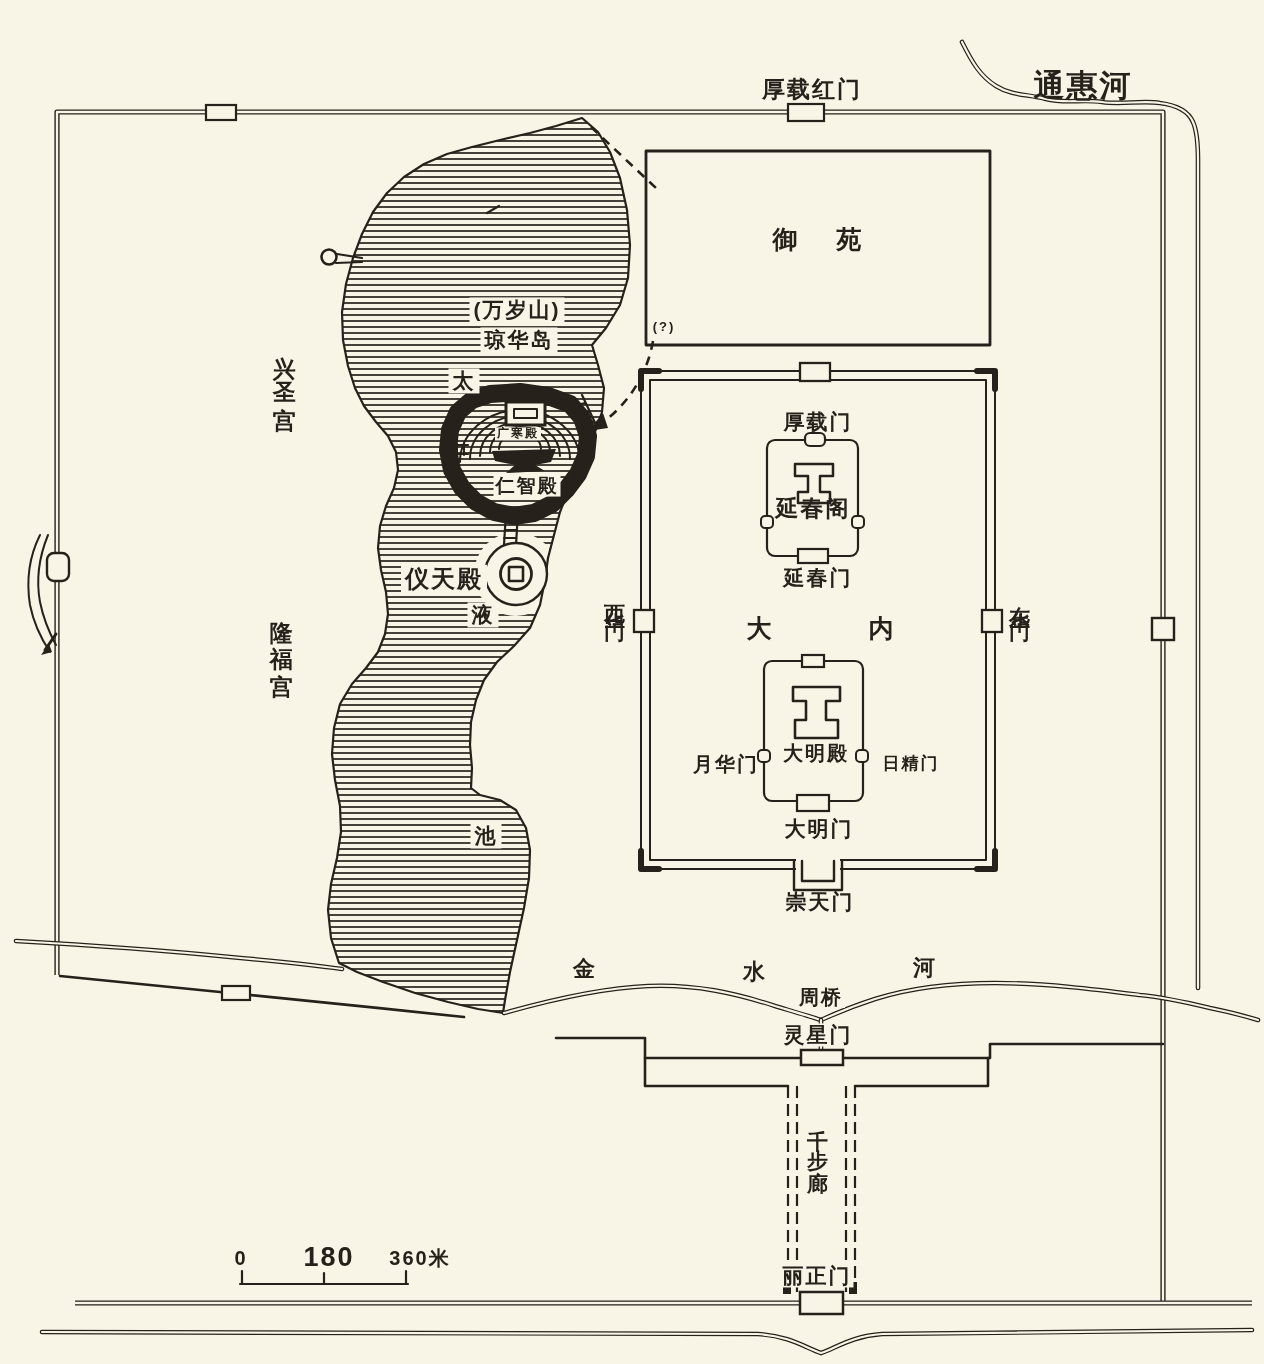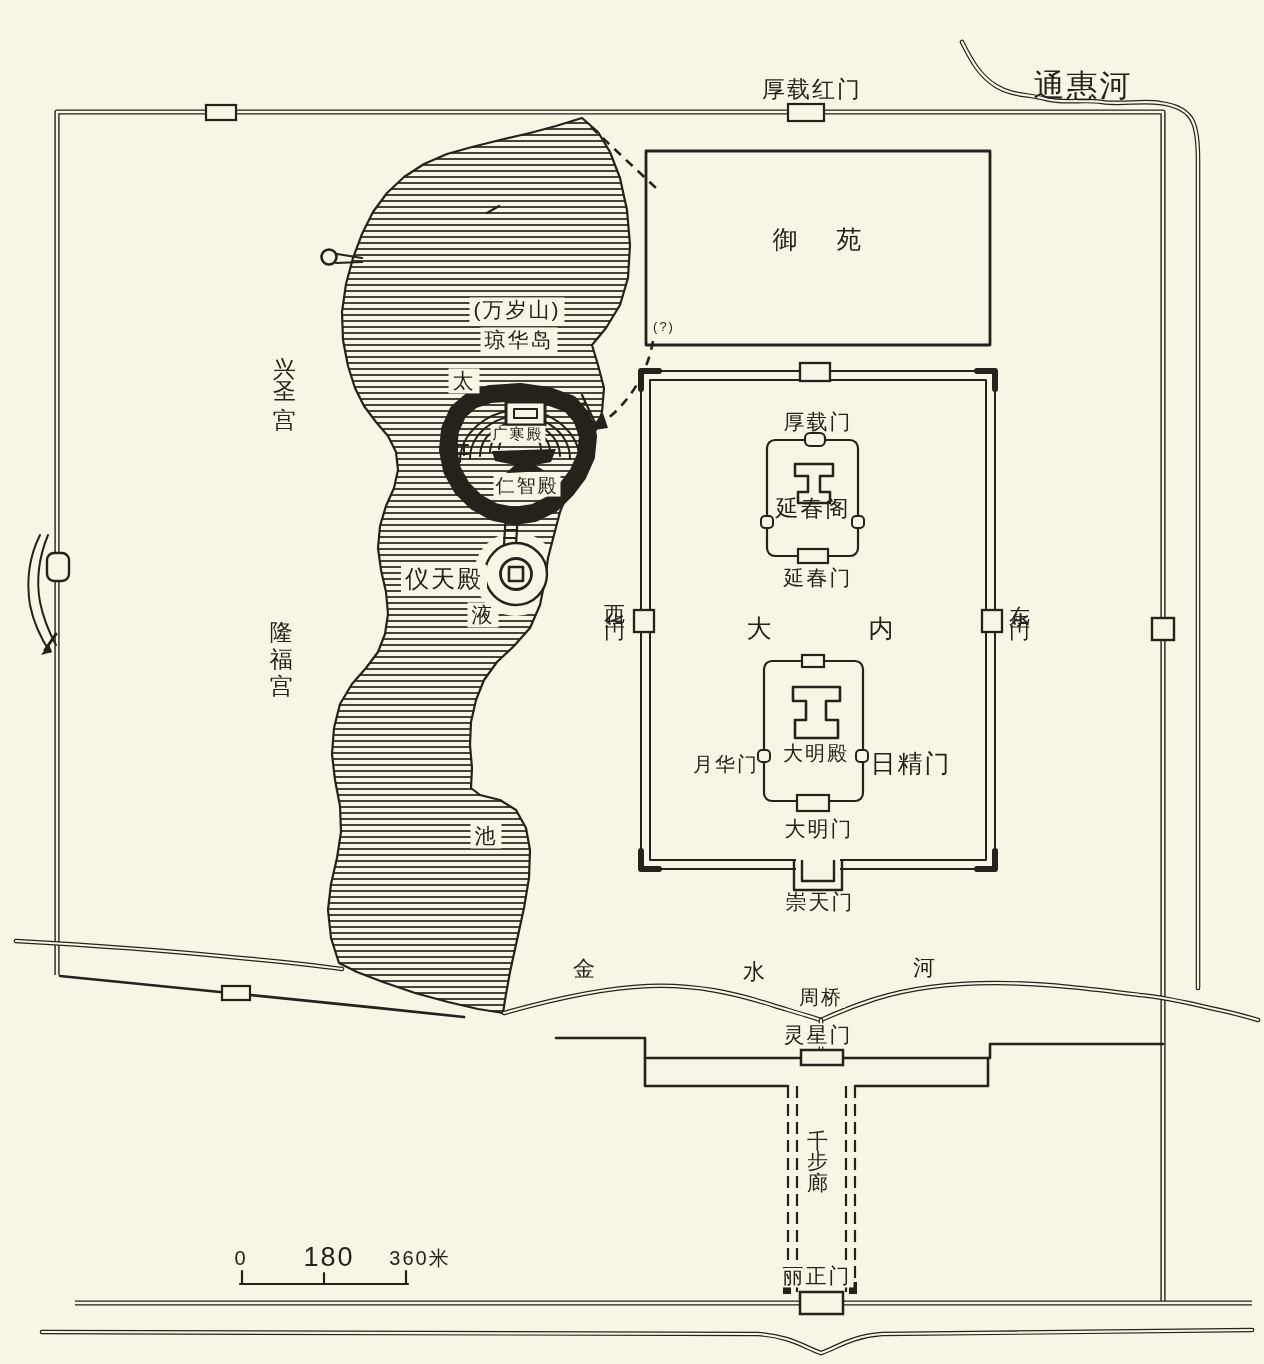--- a/index.html
+++ b/index.html
@@ -3,21 +3,21 @@
 <meta charset="utf-8">
 <style>
   :root { --bg:#f8f4e6; --ink:#26221b; }
   html,body { margin:0; padding:0; }
   body { background:var(--bg); }
   .stage { position:relative; width:1264px; height:1364px; background:var(--bg);
            overflow:hidden; font-family:"Liberation Sans", sans-serif; }
   .stage svg { position:absolute; left:0; top:0; }
   .labels { position:absolute; left:0; top:0; width:100%; height:100%; }
   .lbl { position:absolute; transform:translate(-50%,-50%); color:var(--ink);
-         font-weight:400; white-space:nowrap; letter-spacing:2px; line-height:1.1;text-align:right; }
+         font-weight:700; white-space:nowrap; letter-spacing:2px; line-height:1.1;text-align:right; }
   .lbl.bg { background:var(--bg); padding:1px 4px; }
   .lbl.v { writing-mode:vertical-rl; text-orientation:upright; transform:translateX(-50%); }
   
   .wd { stroke:var(--ink); stroke-width:5.2; fill:none; stroke-linejoin:round; }
   .wb { stroke:var(--bg); stroke-width:2.4; fill:none; stroke-linejoin:round; }
   .rd { stroke:var(--ink); stroke-width:4.6; fill:none; stroke-linecap:round; }
   .rb { stroke:var(--bg); stroke-width:2.2; fill:none; stroke-linecap:round; }
   .ln { stroke:var(--ink); fill:none; stroke-linejoin:round; stroke-linecap:round; }
   .gate { fill:var(--bg); stroke:var(--ink); }
   .solid { fill:var(--ink); stroke:none; }
@@ -209,40 +209,40 @@
 
   <div class="lbl" style="left:786px;top:240px;font-size:25px">御</div>
   <div class="lbl" style="left:850px;top:240px;font-size:25px">苑</div>
   <div class="lbl" style="left:664px;top:327px;font-size:13px">(?)</div>
 
   <div class="lbl bg" style="left:517px;top:310px;font-size:21px">(万岁山)</div>
   <div class="lbl bg" style="left:519px;top:340px;font-size:21px">琼华岛</div>
   <div class="lbl bg" style="left:464px;top:381px;font-size:21px">太</div>
   <div class="lbl bg" style="left:483px;top:615px;font-size:21px">液</div>
   <div class="lbl bg" style="left:486px;top:836px;font-size:21px">池</div>
-  <div class="lbl bg" style="left:518px;top:434px;font-size:15px;padding:0 2px">广寒殿</div>
+  <div class="lbl bg" style="left:518px;top:434px;font-size:12px;padding:0 2px">广寒殿</div>
   <div class="lbl bg" style="left:527px;top:486px;font-size:19px;padding:0 2px">仁智殿</div>
   <div class="lbl bg" style="left:444px;top:579px;font-size:24px">仪天殿</div>
 
   <div class="lbl v" style="left:284px;top:338px;font-size:23px;letter-spacing:25px">兴圣宫</div>
   <div class="lbl v" style="left:281px;top:602px;font-size:23px;letter-spacing:26px">隆福宫</div>
 
   <div class="lbl" style="left:818px;top:422px;font-size:21px">厚载门</div>
   <div class="lbl" style="left:813px;top:509px;font-size:23px">延春阁</div>
   <div class="lbl" style="left:818px;top:578px;font-size:21px">延春门</div>
 
   <div class="lbl" style="left:760px;top:629px;font-size:25px">大</div>
   <div class="lbl" style="left:882px;top:629px;font-size:25px">内</div>
 
   <div class="lbl v" style="left:615px;top:588px;font-size:21px;letter-spacing:7px">西华门</div>
   <div class="lbl v" style="left:1020px;top:588px;font-size:21px;letter-spacing:7px">东华门</div>
 
   <div class="lbl" style="left:726px;top:764px;font-size:20px">月华门</div>
   <div class="lbl" style="left:816px;top:753px;font-size:20px">大明殿</div>
-  <div class="lbl" style="left:911px;top:764px;font-size:25px">日精门</div>
+  <div class="lbl" style="left:911px;top:764px;font-size:17px">日精门</div>
   <div class="lbl" style="left:819px;top:829px;font-size:21px">大明门</div>
   <div class="lbl" style="left:820px;top:902px;font-size:21px">崇天门</div>
 
   <div class="lbl" style="left:585px;top:969px;font-size:22px">金</div>
   <div class="lbl" style="left:755px;top:972px;font-size:22px">水</div>
   <div class="lbl" style="left:925px;top:968px;font-size:22px">河</div>
   <div class="lbl bg" style="left:821px;top:997px;font-size:20px;padding:0 2px">周桥</div>
   <div class="lbl bg" style="left:818px;top:1035px;font-size:21px;padding:0 2px">灵星门</div>
 
   <div class="lbl v" style="left:818px;top:1112px;font-size:21px;letter-spacing:21px">千步廊</div>

